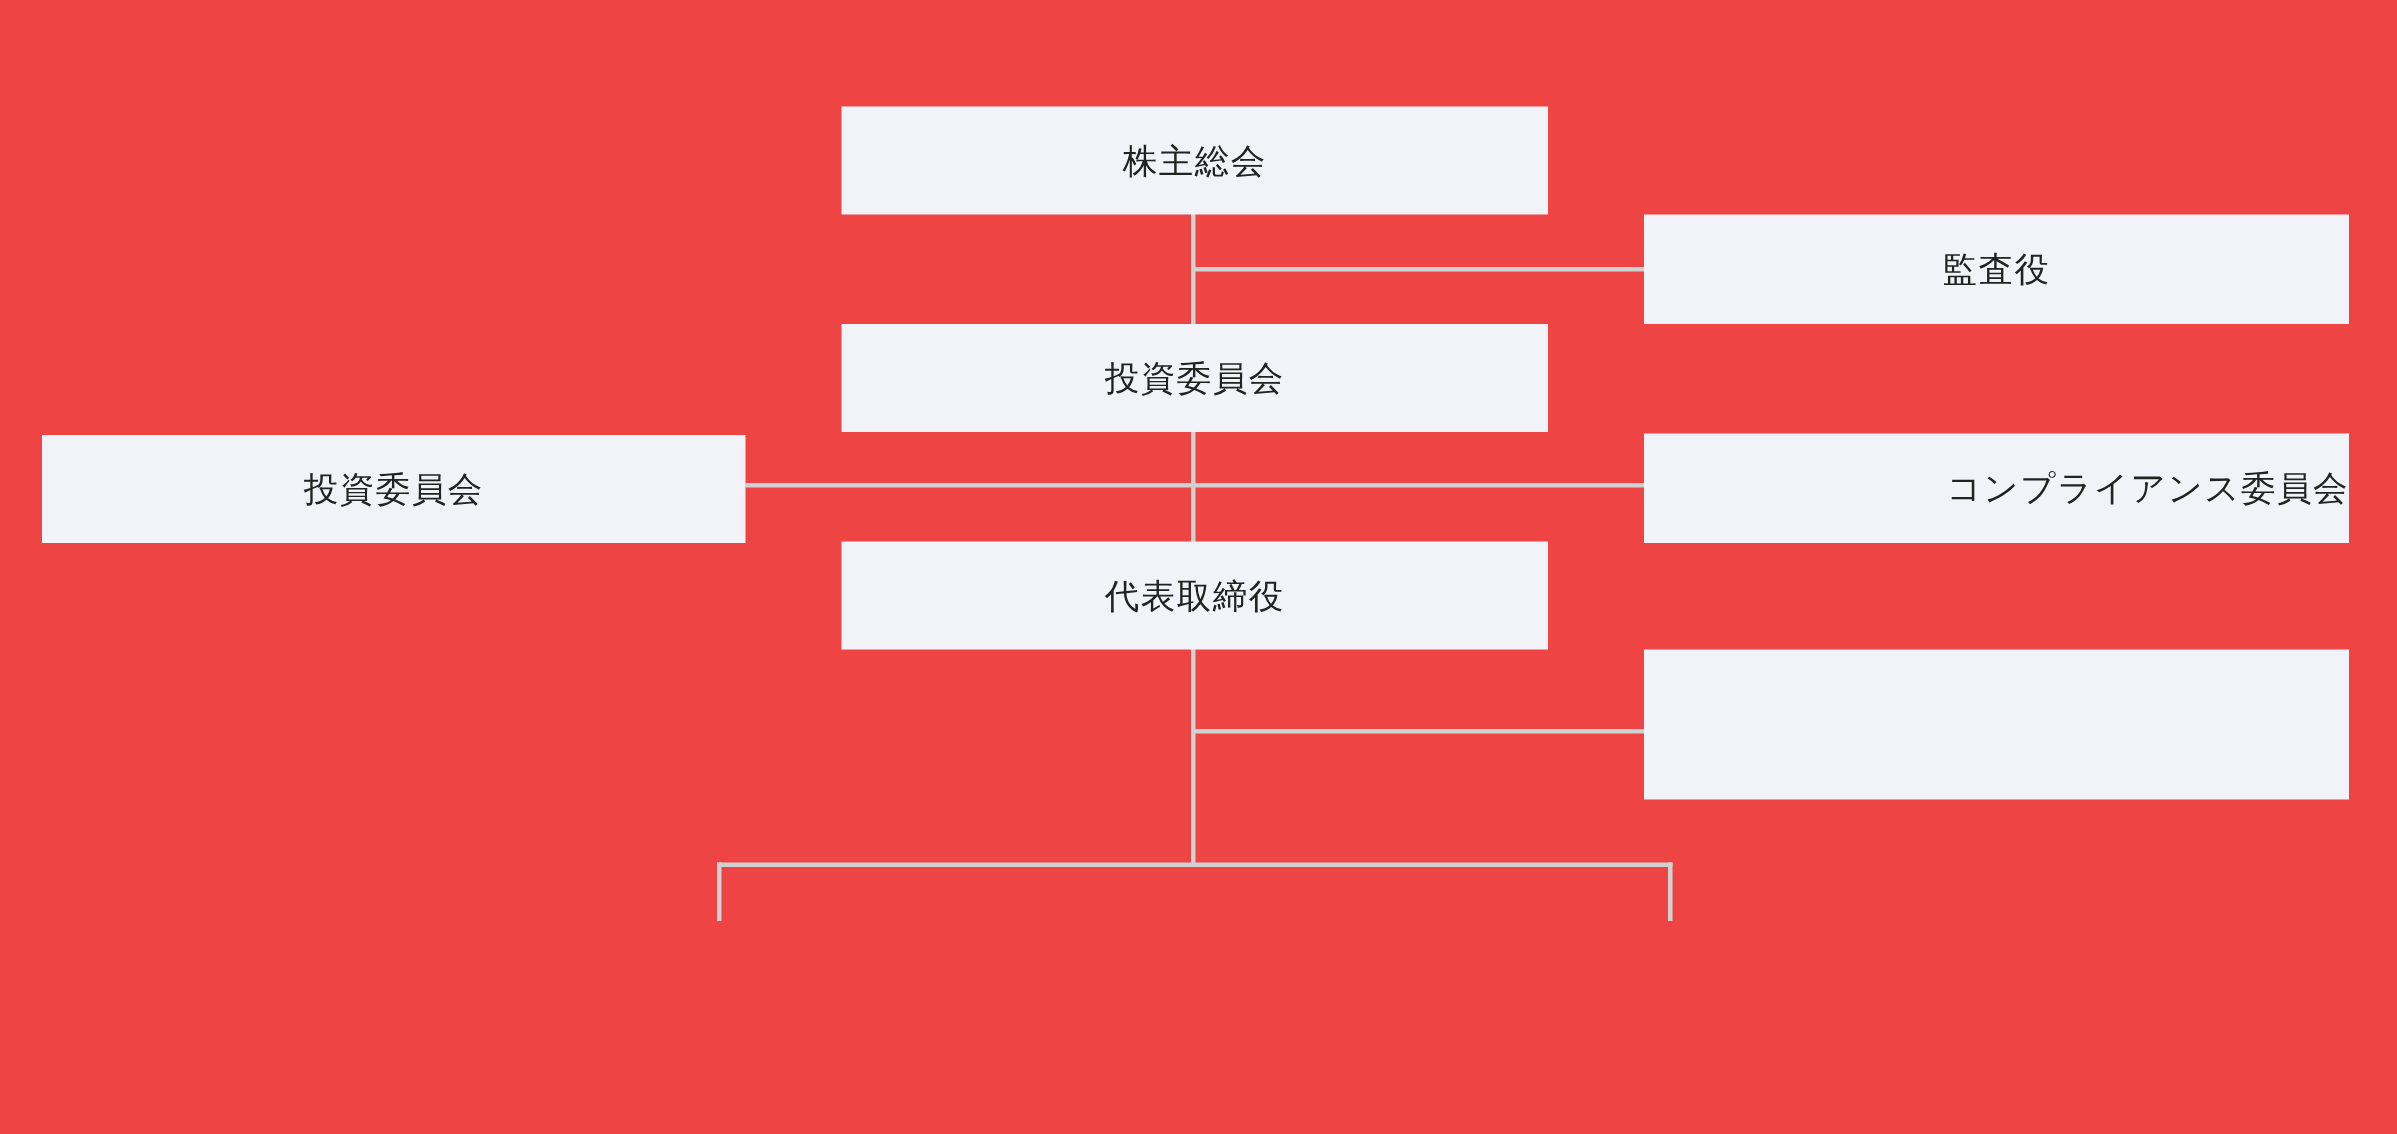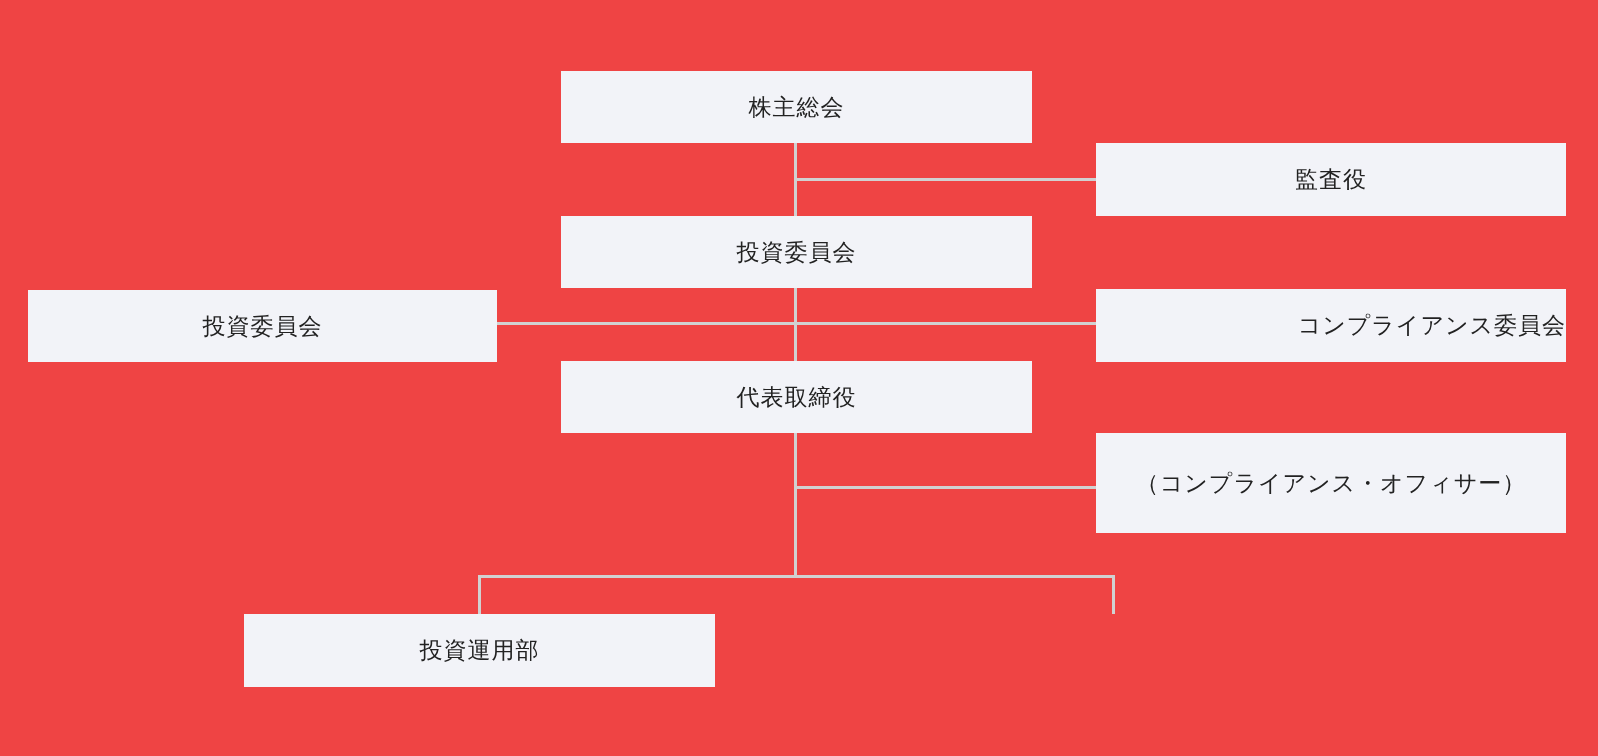--- a/index.html
+++ b/index.html
@@ -73,21 +73,17 @@
 
   <div class="node" style="left:1096px; top:289px; width:470px; height:73px;align-items:flex-end;">
     <span>コンプライアンス委員会</span>
   </div>
 
   <div class="node" style="left:561px; top:361px; width:471px; height:72px;text-align:center;">
     <span>代表取締役</span>
   </div>
 
   <div class="node" style="left:1096px; top:433px; width:470px; height:100px;">
-    <span>（コンプライアンス・オフィサー）</span>
   </div>
 
-  <div class="node" style="left:244px; top:614px; width:471px; height:73px;">
-    <span>投資運用部</span>
-  </div>
 
 
 </div>
 
 </body></html>

